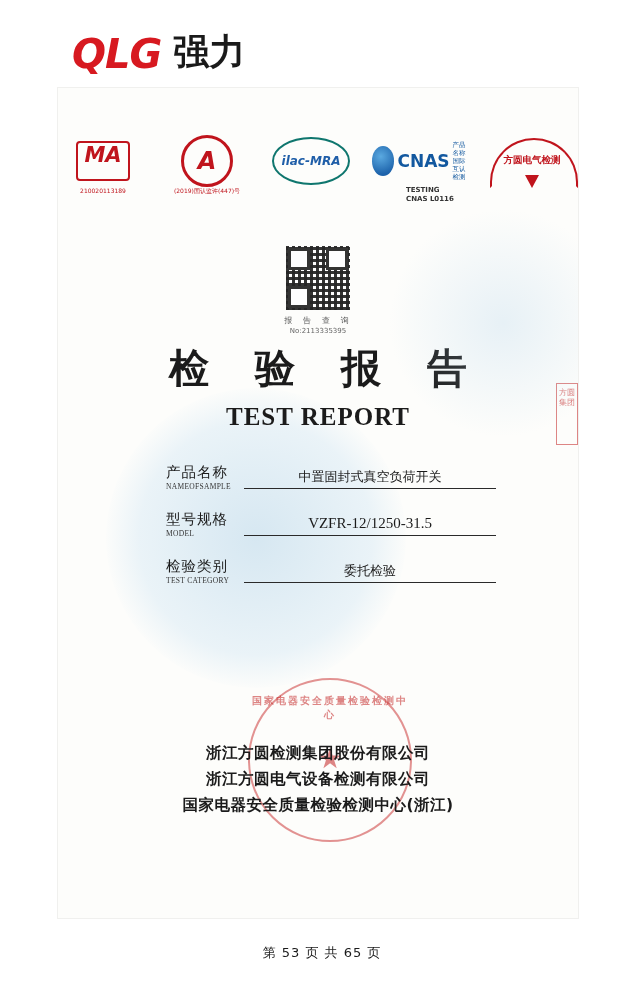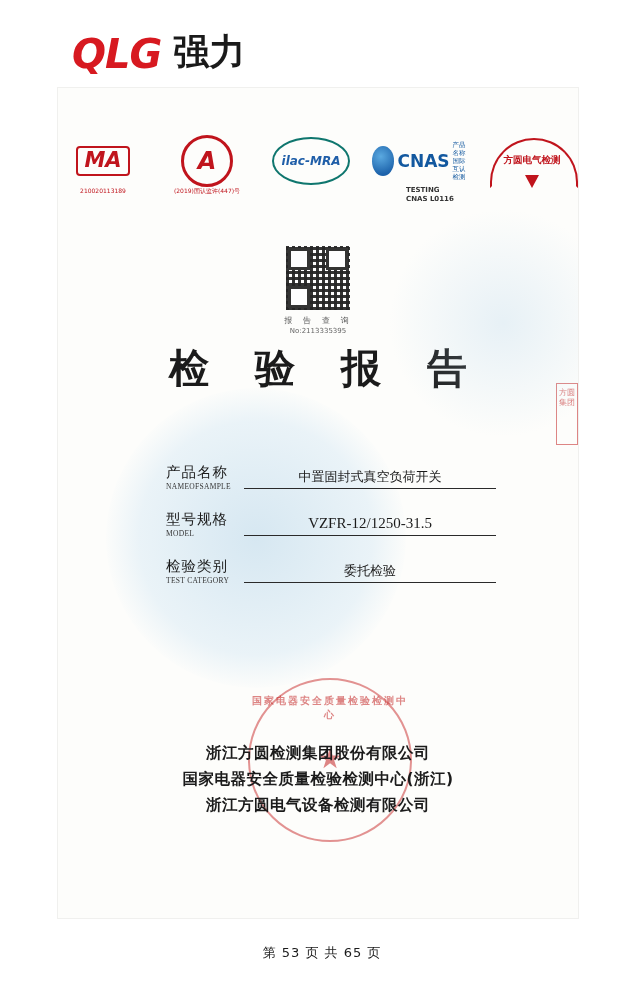--- a/index.html
+++ b/index.html
@@ -102,21 +102,21 @@
     font-size: 6px;
     color: #c0141c;
     margin-top: 3px;
     letter-spacing: 0;
     white-space: nowrap;
   }
 
   .cma-box {
     border: 2.5px solid #c0141c;
     border-radius: 4px;
-    padding: 1px 6px 2px 6px;
+    padding: 1px 6px 12px 6px;
     font-family: "DejaVu Sans", sans-serif;
     font-weight: bold;
     font-style: italic;
     font-size: 21px;
     color: #c0141c;
     line-height: 1.05;
   }
   .ccc-circ {
     width: 46px;
     height: 46px;
@@ -462,20 +462,21 @@
     <div class="qr">
       <i class="tl"></i>
       <i class="tr"></i>
       <i class="bl"></i>
     </div>
     <div class="qr-cap1">报 告 查 询</div>
     <div class="qr-cap2">No:2113335395</div>
   </div>
 
   <div class="title-cn">检 验 报 告</div>
+  <div class="title-en">TEST REPORT</div>
 
   <div class="fields">
 
     <div class="field">
       <div class="f-label">产品名称</div>
       <div class="f-sub">NAMEOFSAMPLE</div>
       <div class="f-val">中置固封式真空负荷开关</div>
       <div class="f-line"></div>
     </div>
 
@@ -497,18 +498,18 @@
 
   <div class="stamp">
     <span>国家电器安全质量检验检测中心</span>
     <span class="star">★</span>
   </div>
 
   <div class="side-stamp">方圆集团</div>
 
   <div class="issuer">
     <div>浙江方圆检测集团股份有限公司</div>
+    <div>浙江方圆电气设备检测有限公司</div>
     <div>国家电器安全质量检验检测中心(浙江)</div>
-    <div>浙江方圆电气设备检测有限公司</div>
   </div>
 </div>
 
 <div class="footer">第 53 页 共 65 页</div>
 
 </body></html>

